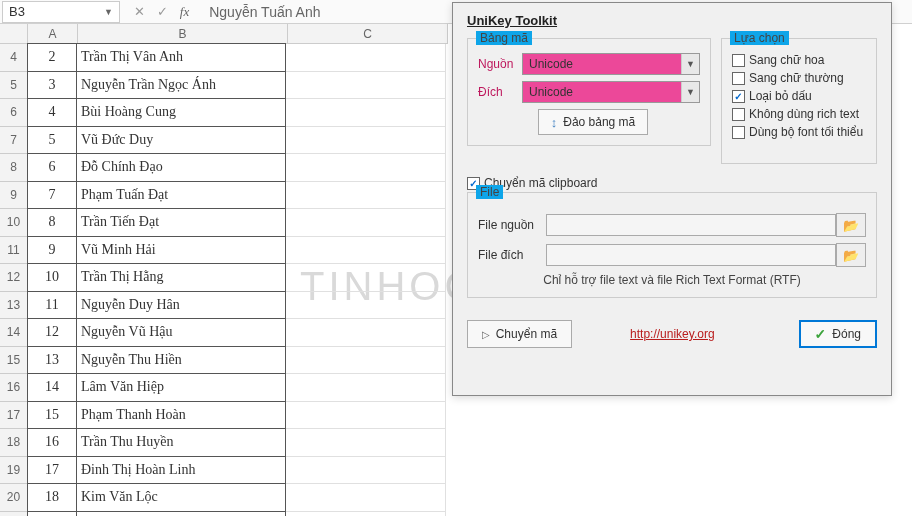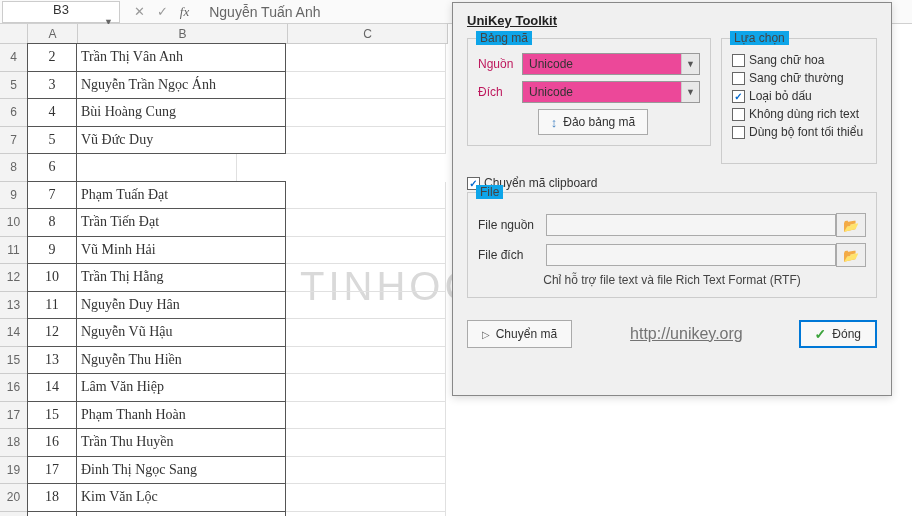--- a/index.html
+++ b/index.html
@@ -1,20 +1,20 @@
 <!DOCTYPE html>
 <html><head>
 <meta charset="utf-8">
 <style>
 * { box-sizing: border-box; margin: 0; padding: 0; font-family: "Segoe UI", Tahoma, sans-serif; }
 body { background: #fff; width: 912px; height: 516px; position: relative; overflow: hidden; font-size: 13px; color: #333; }
 
 
 .formula-bar { display: flex; align-items: center; height: 24px; border-bottom: 1px solid #d0d0d0; background: #fafafa; }
-.name-box { width: 118px; height: 22px; border: 1px solid #ccc; background: #fff; display: flex; align-items: center; padding: 0 6px; margin-left: 2px; flex-direction: column; }
+.name-box { width: 118px; height: 22px; border: 1px solid #ccc; background: #fff; display: flex; align-items: center; padding: 0 6px; margin-left: 2px; }
 .name-box .dd { margin-left: auto; color: #666; font-size: 9px; }
 .fb-icons { display: flex; gap: 12px; padding: 0 14px; color: #999; font-size: 13px; }
 .fx { font-style: italic; font-family: "Times New Roman", serif; color: #666; }
 .formula-text { color: #666; padding-left: 6px; font-size: 14px; }
 
 
 .grid { position: absolute; top: 24px; left: 0; right: 0; bottom: 0; }
 .watermark { position: absolute; top: 240px; left: 300px; font-size: 40px; font-weight: 300; color: #d9d9d9; letter-spacing: 4px; z-index: 0; pointer-events: none; }
 .corner { position: absolute; top: 0; left: 0; width: 28px; height: 20px; background: #f3f3f3; border-right: 1px solid #ccc; border-bottom: 1px solid #ccc; }
 .col-headers { position: absolute; top: 0; left: 28px; height: 20px; display: flex; }
@@ -49,21 +49,21 @@
 .file-row { display: flex; align-items: center; margin: 6px 0; }
 .file-label { width: 68px; font-size: 12px; }
 .file-input { flex: 1; height: 22px; border: 1px solid #aaa; background: #f5f5f5; }
 .file-btn { width: 30px; height: 24px; border: 1px solid #aaa; background: #eee; display: flex; align-items: center; justify-content: center; color: #666; }
 .file-hint { text-align: center; font-size: 12px; color: #444; margin-top: 6px; }
 .dlg-footer { display: flex; align-items: center; padding: 10px 14px; gap: 18px; }
 .btn { height: 28px; border: 1px solid #aaa; background: #f8f8f8; display: flex; align-items: center; justify-content: center; gap: 6px; padding: 0 14px; font-size: 12px; }
 .btn-close { border: 2px solid #0078d7; margin-left: auto; }
 .play-icon { color: #666; font-size: 10px; }
 .check-icon { color: #3ba33b; font-weight: bold; font-size: 14px; }
-.link { color: #737373; text-decoration: underline; font-size: 16px; margin-left: 40px; }
+.link { color: #b91c1c; text-decoration: underline; font-size: 12px; margin-left: 40px; }
 </style>
 </head>
 <body>
 
 <div class="formula-bar">
   <div class="name-box">
     <span>B3</span>
     <span class="dd">▼</span>
   </div>
   <div class="fb-icons">
@@ -118,20 +118,21 @@
         <div class="cell bordered c-b">Bùi Hoàng Cung</div>
         <div class="cell c-c"></div>
       </div>
       <div class="row">
         <div class="cell bordered c-a">5</div>
         <div class="cell bordered c-b">Vũ Đức Duy</div>
         <div class="cell c-c"></div>
       </div>
       <div class="row">
         <div class="cell bordered c-a">6</div>
+        <div class="cell bordered c-b">Đỗ Chính Đạo</div>
         <div class="cell c-c"></div>
       </div>
       <div class="row">
         <div class="cell bordered c-a">7</div>
         <div class="cell bordered c-b">Phạm Tuấn Đạt</div>
         <div class="cell c-c"></div>
       </div>
       <div class="row">
         <div class="cell bordered c-a">8</div>
         <div class="cell bordered c-b">Trần Tiến Đạt</div>
@@ -172,21 +173,21 @@
         <div class="cell bordered c-b">Phạm Thanh Hoàn</div>
         <div class="cell c-c"></div>
       </div>
       <div class="row">
         <div class="cell bordered c-a">16</div>
         <div class="cell bordered c-b">Trần Thu Huyền</div>
         <div class="cell c-c"></div>
       </div>
       <div class="row">
         <div class="cell bordered c-a">17</div>
-        <div class="cell bordered c-b">Đinh Thị Ngọc Sang</div>
+        <div class="cell bordered c-b">Đinh Thị Hoàn Linh</div>
         <div class="cell c-c"></div>
       </div>
       <div class="row">
         <div class="cell bordered c-a">18</div>
         <div class="cell bordered c-b">Kim Văn Lộc</div>
         <div class="cell c-c"></div>
       </div>
       <div class="row">
         <div class="cell bordered c-a">19</div>
         <div class="cell bordered c-b">Phạm Thế Lương</div>

